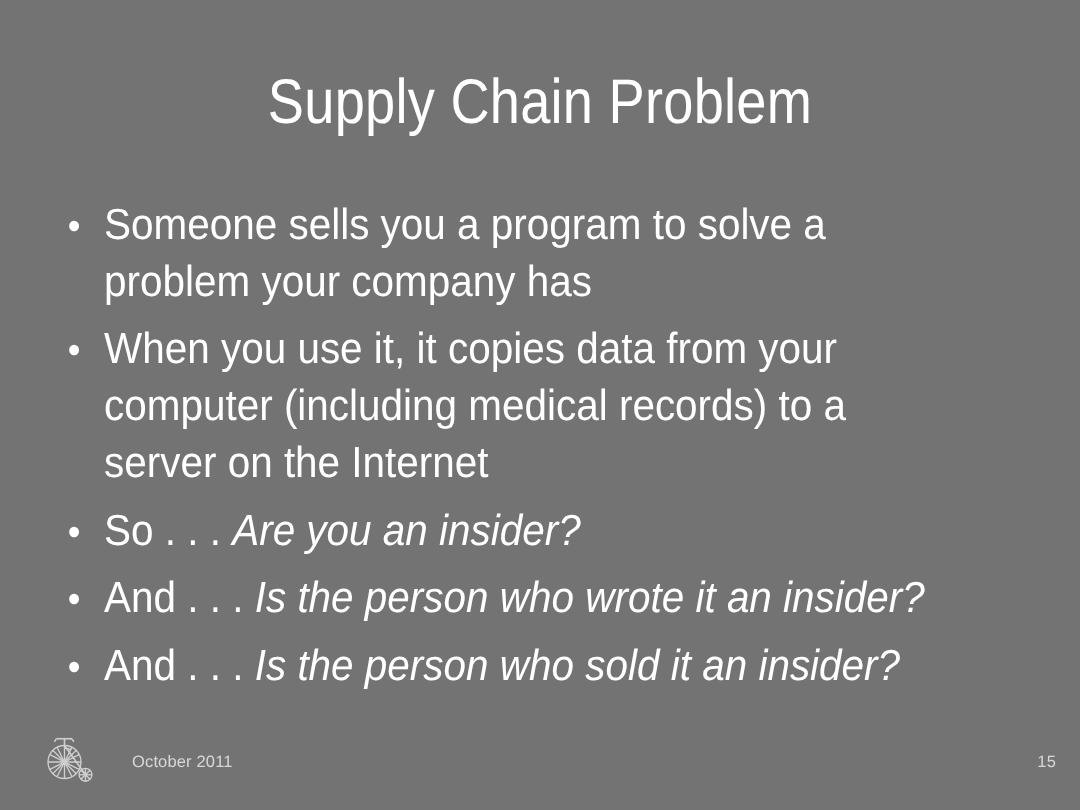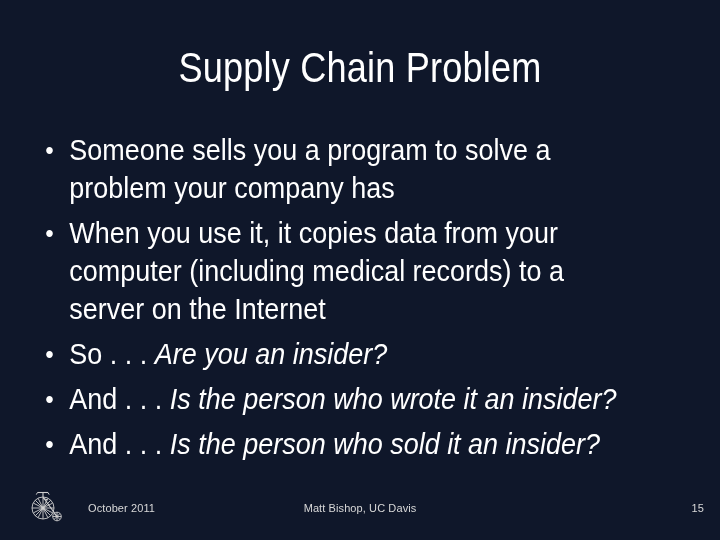--- a/index.html
+++ b/index.html
@@ -4,21 +4,21 @@
 <style>
   html, body {
     margin: 0;
     padding: 0;
     background: #000000;
   }
   #slide {
     position: relative;
     width: 720px;
     height: 540px;
-    background: #0f172a;
+    background: #737373;
     overflow: hidden;
     font-family: "Liberation Sans", sans-serif;
     -webkit-font-smoothing: antialiased;
   }
 
   
   #slide-title {
     position: absolute;
     left: 0;
     top: 44px;
@@ -180,19 +180,18 @@
           <line x1="7.5" y1="6.5" x2="18" y2="6.5" stroke-width="1.1"></line>
           <path d="M7.5 6.5 L6.3 8.6" stroke-width="1"></path>
           <path d="M18 6.5 L19.2 8.6" stroke-width="1"></path>
           <path d="M13 12.5 L17.5 13.8" stroke-width="1"></path>
         </g>
       </svg>
     </span>
 
     <span id="footer-date">October 2011</span>
 
-    <span id="footer-author">Matt Bishop, UC Davis</span>
 
     <span id="footer-pagenum">15</span>
 
   </div>
 
 </div>
 
 </body></html>

